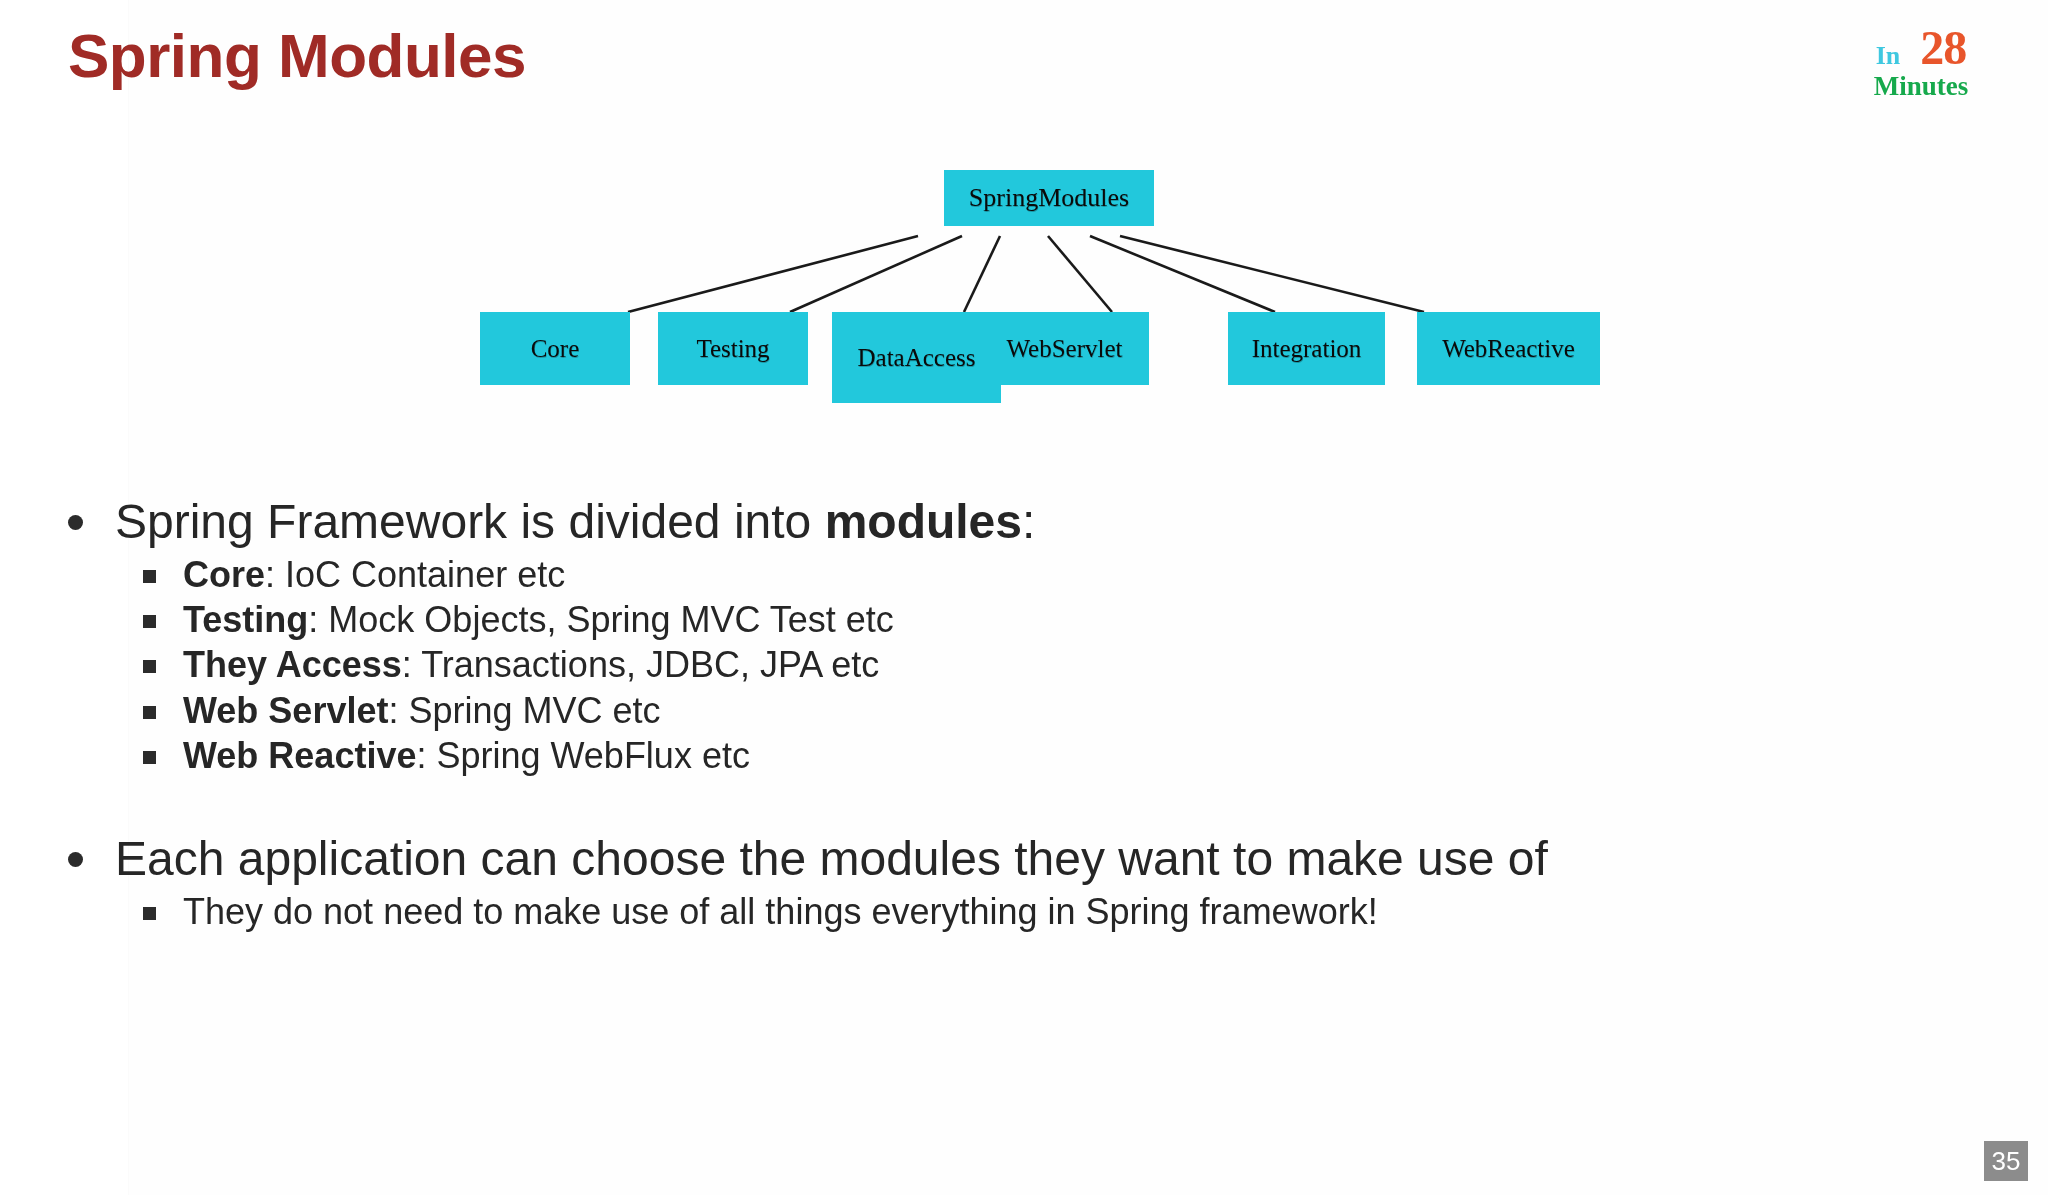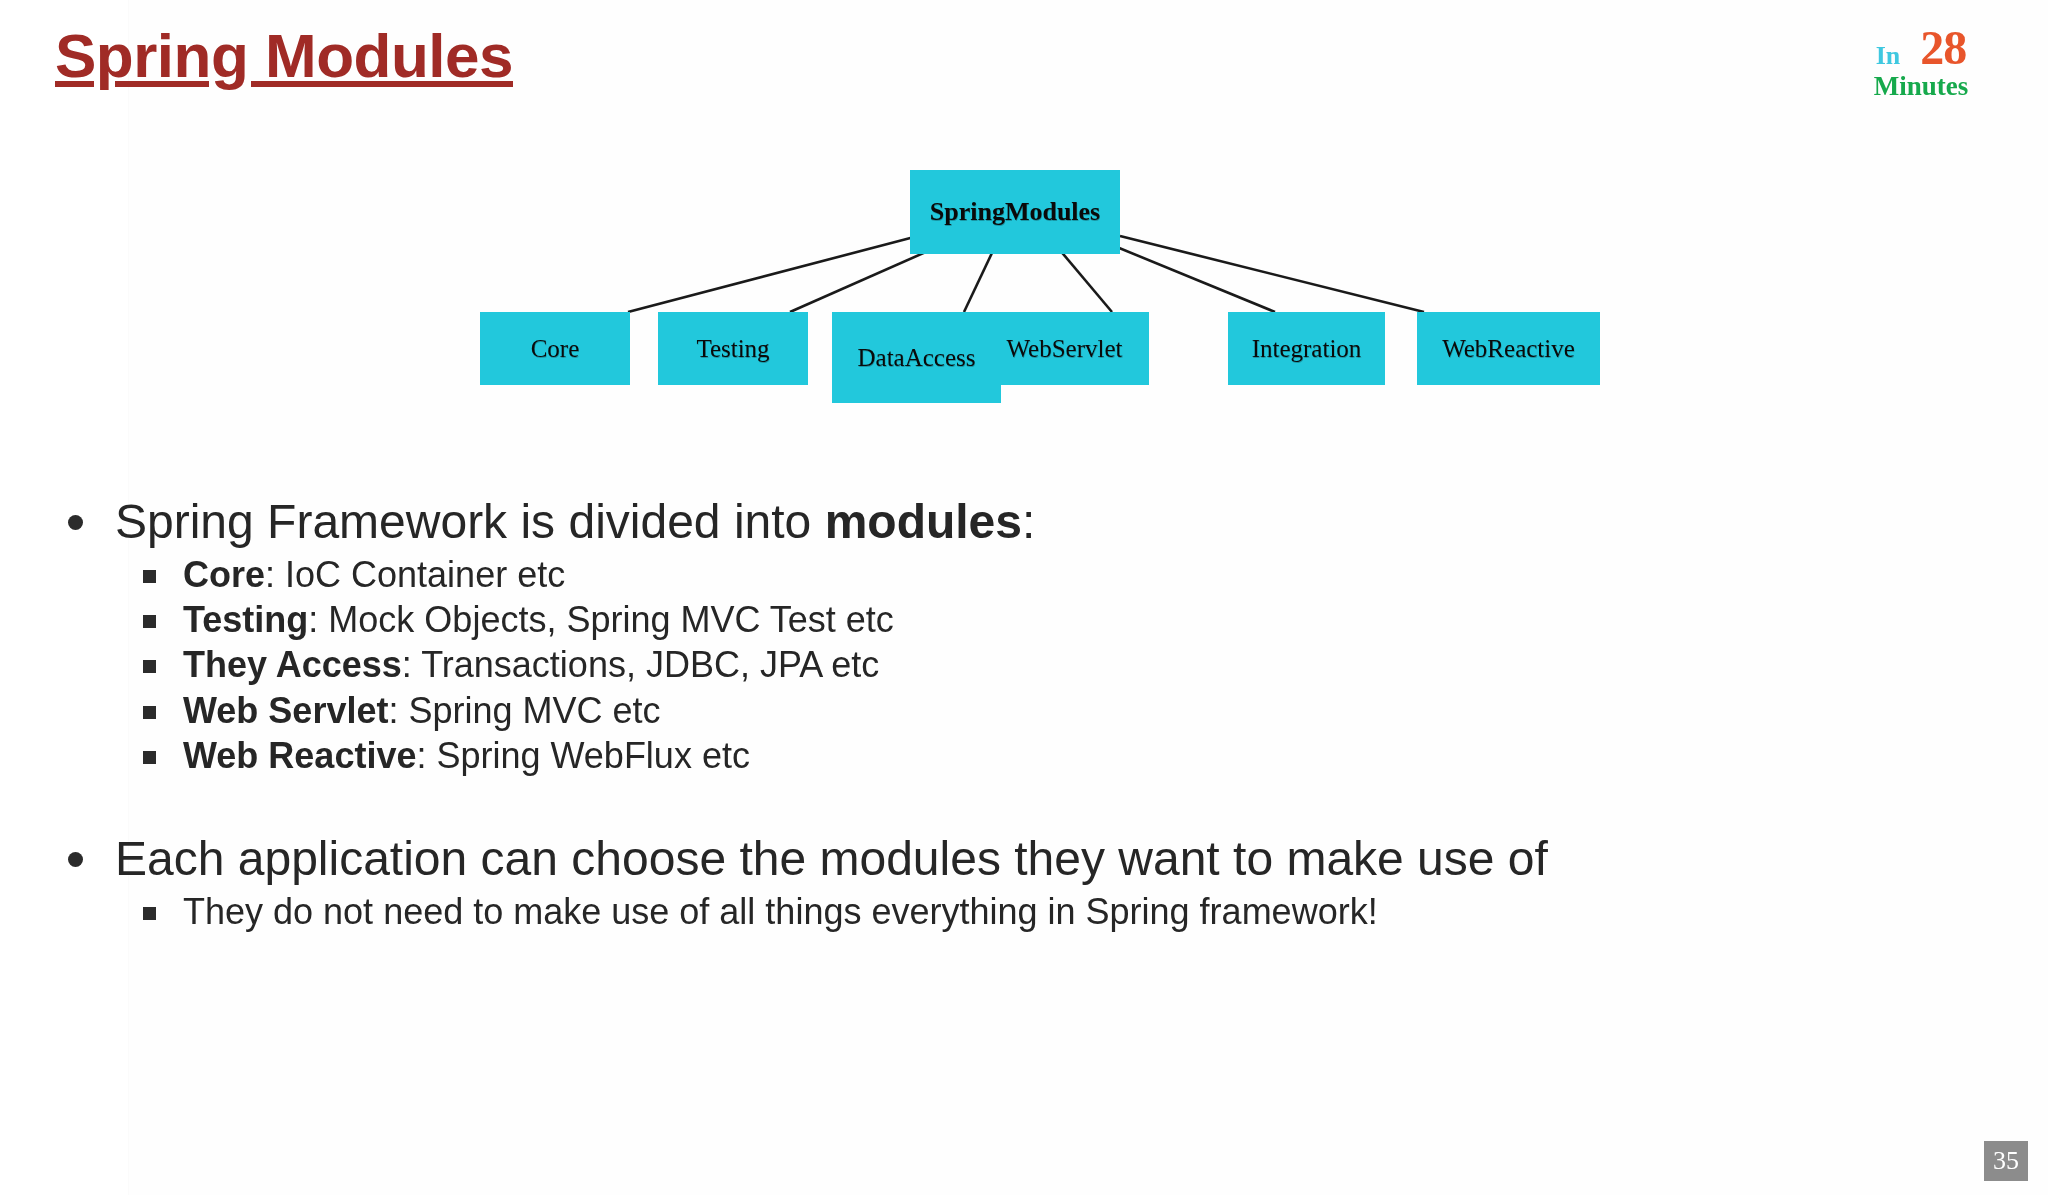--- a/index.html
+++ b/index.html
@@ -32,29 +32,28 @@
     height: 1195px;
     background: #fefefe;
     border-left: 1px solid #fbfbfb;
     box-sizing: border-box;
     pointer-events: none;
   }
 
   
   .slide-title {
     position: absolute;
-    left: 55px;
+    left: 68px;
     top: 22px;
     font-size: 62px;
     font-weight: bold;
     color: #A02B26;
     letter-spacing: -0.5px;
     line-height: 1.1;
     white-space: nowrap;
-    text-decoration: underline;
   }
 
   
   .logo {
     position: absolute;
     right: 52px;
     top: 24px;
     width: 150px;
     text-align: center;
     line-height: 1;
@@ -170,21 +169,21 @@
     right: 20px;
     bottom: 14px;
     width: 44px;
     height: 40px;
     background: #8c8c8c;
     color: #ffffff;
     display: flex;
     align-items: center;
     justify-content: center;
     font-size: 26px;
-    font-family: Liberation Serif, serif;
+    font-family: Liberation Sans, sans-serif;
   }
 </style>
 </head>
 <body>
 
 <div id="slide">
 
   <div class="content-panel"></div>
 
   <div class="slide-title">Spring Modules</div>
@@ -202,21 +201,21 @@
       <g stroke="#1a1a1a" stroke-width="2.6" fill="none">
         <line x1="918" y1="86" x2="628" y2="162"></line>
         <line x1="962" y1="86" x2="790" y2="162"></line>
         <line x1="1000" y1="86" x2="964" y2="162"></line>
         <line x1="1048" y1="86" x2="1112" y2="162"></line>
         <line x1="1090" y1="86" x2="1275" y2="162"></line>
         <line x1="1120" y1="86" x2="1424" y2="162"></line>
       </g>
     </svg>
 
-    <div class="node root" style="left:910px; top:20px; width:210px; height:84px;font-weight:bold;">SpringModules</div>
+    <div class="node root" style="left:944px; top:20px; width:210px; height:56px;">SpringModules</div>
 
     <div class="node" style="left:480px; top:162px; width:150px; height:73px;">Core</div>
 
     <div class="node" style="left:658px; top:162px; width:150px; height:73px;">Testing</div>
 
     <div class="node" style="left:832px; top:162px; width:169px; height:91px;">DataAccess</div>
 
     <div class="node" style="left:980px; top:162px; width:169px; height:73px;">WebServlet</div>
 
     <div class="node" style="left:1228px; top:162px; width:157px; height:73px;">Integration</div>

